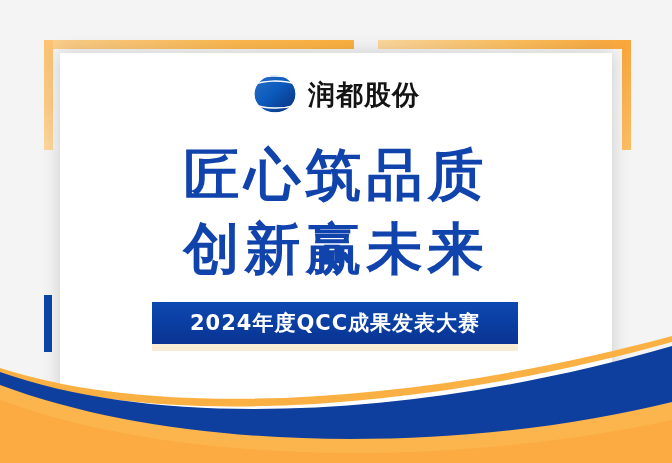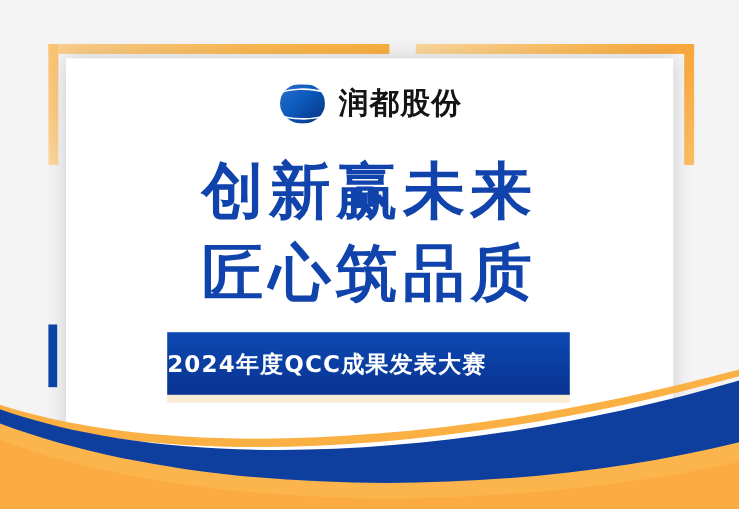--- a/index.html
+++ b/index.html
@@ -130,24 +130,25 @@
   }
 
   
   .banner-wrap {
     position: absolute;
     left: 92px;
     top: 249px;
     width: 366px;
   }
   .banner {
-    height: 57px;
+    height: 42px;
     background: linear-gradient(180deg, #0d49b2 0%, #0a3da0 55%, #0a3393 100%);
     display: flex;
     align-items: center;
+    justify-content: center;
   }
   .banner-text {
     font-family: "DejaVu Sans", sans-serif;
     font-size: 21px;
     font-weight: bold;
     color: #ffffff;
     letter-spacing: 1px;
     white-space: nowrap;
   }
   .banner-shadow {
@@ -198,22 +199,22 @@
           <path d="M-2 35 C 10 41, 32 42, 48 36"></path>
         </g>
         <ellipse cx="23" cy="21" rx="21" ry="19" fill="none" stroke="#ffffff" stroke-width="1.2"></ellipse>
       </svg>
       <div class="logo-text">
         <div class="logo-cn">润都股份</div>
       </div>
     </div>
 
     <div class="headline">
+      <div class="headline-line">匠心筑品质</div>
       <div class="headline-line">创新赢未来</div>
-      <div class="headline-line">匠心筑品质</div>
     </div>
 
     <div class="banner-wrap">
       <div class="banner">
         <span class="banner-text">2024年度QCC成果发表大赛</span>
       </div>
       <div class="banner-shadow"></div>
     </div>
 
   </div>

